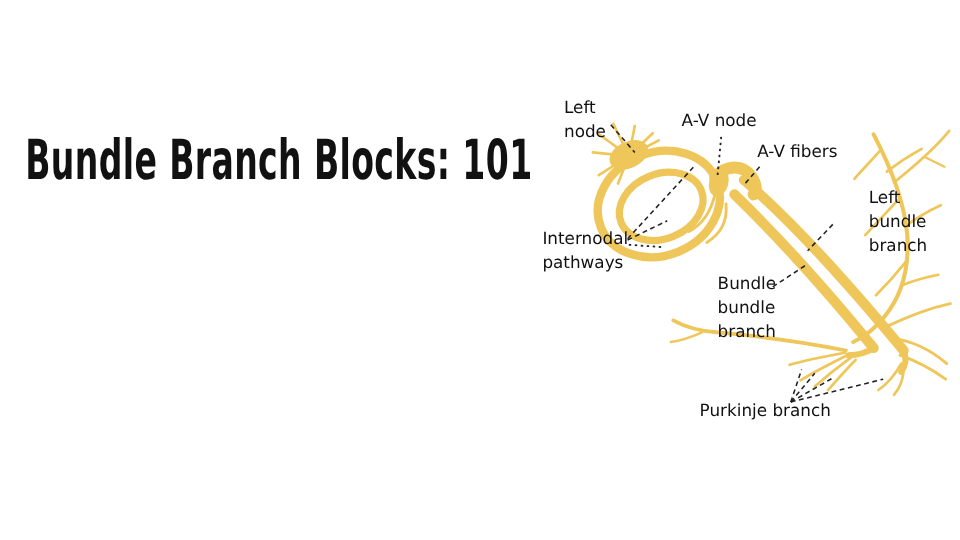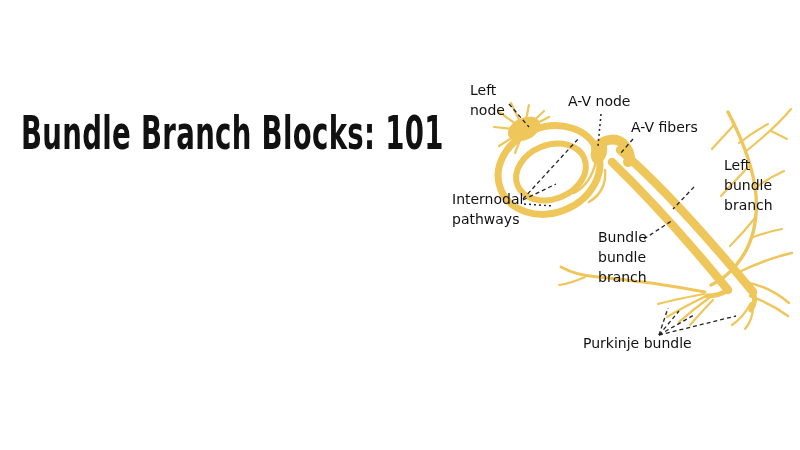--- a/index.html
+++ b/index.html
@@ -114,15 +114,15 @@
   <div class="lbl" style="left:568px;top:91px">A-V node</div>
   <div class="lbl" style="left:631px;top:117px">A-V fibers</div>
   <div class="lbl" style="left:724px;top:155px">Left
 bundle
 branch</div>
   <div class="lbl" style="left:452px;top:189px">Internodal
 pathways</div>
   <div class="lbl" style="left:598px;top:227px">Bundle
 bundle
 branch</div>
-  <div class="lbl" style="left:583px;top:333px">Purkinje bundle</div>
+  <div class="lbl" style="left:583px;top:333px">Purkinje branch</div>
 
 </div>
 
 </body></html>

